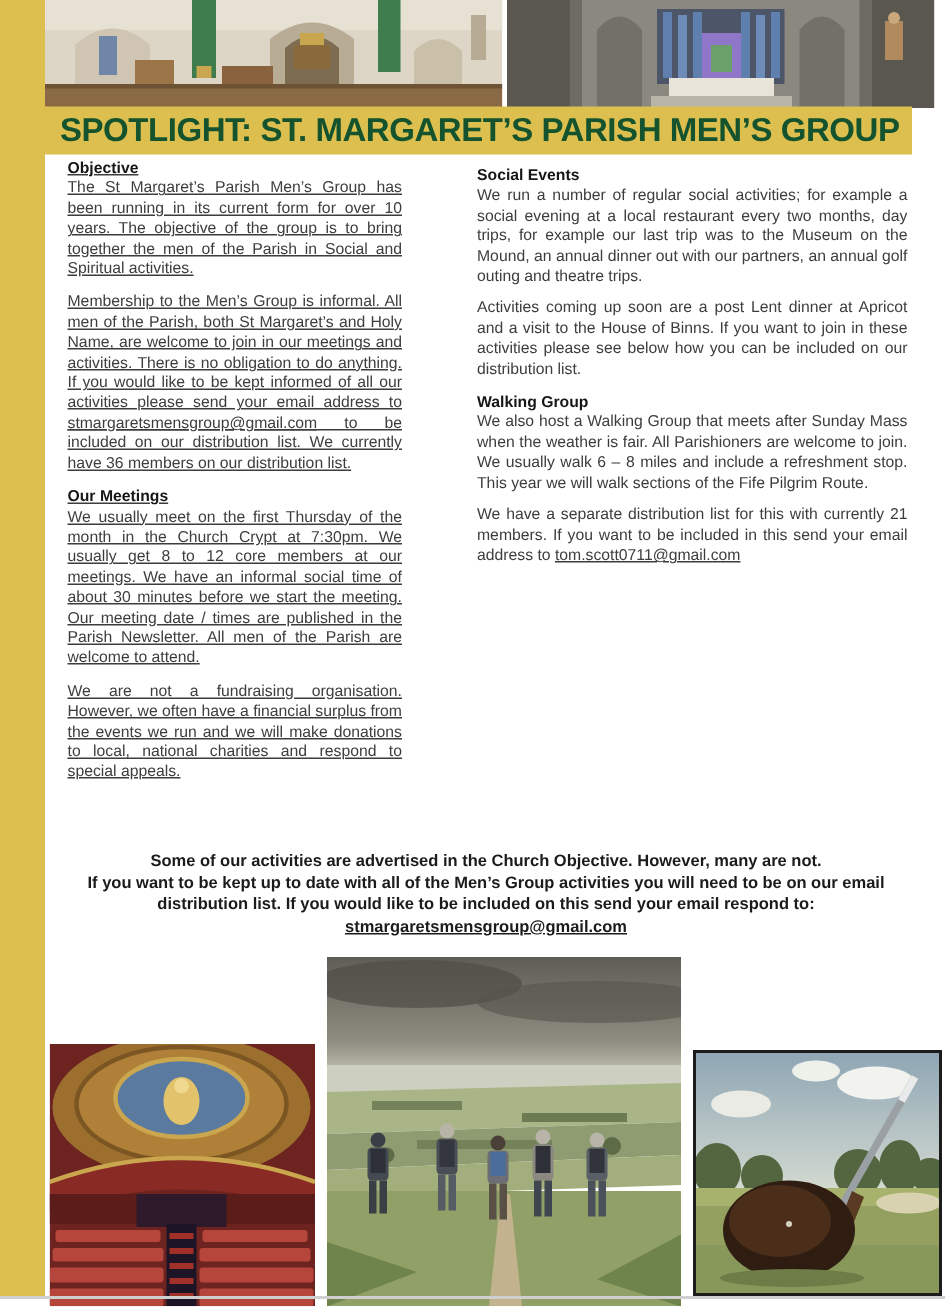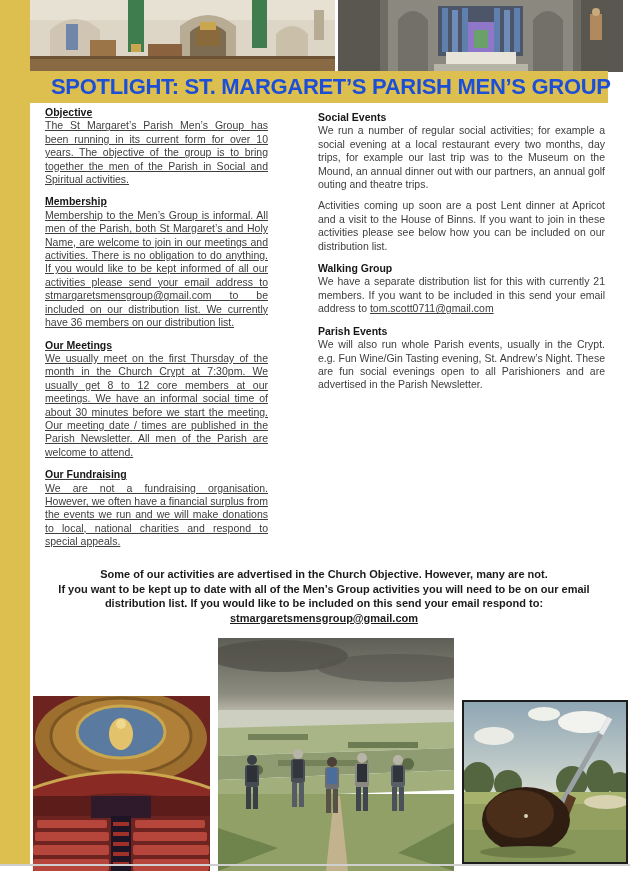--- a/index.html
+++ b/index.html
@@ -7,22 +7,22 @@
         font-family:"Liberation Sans",sans-serif;color:#3d3d3d;}
   
   #strip{position:absolute;left:0;top:0;width:30px;height:865px;background:#dcbf4e;}
   
   .hphoto{position:absolute;top:0;height:72px;overflow:hidden;}
   #hphoto-left{left:30px;width:305px;}
   #hphoto-right{left:338px;width:285px;}
   
   #banner{position:absolute;left:0;top:71px;width:608px;height:32px;background:#dcbf4e;
           display:flex;align-items:center;}
-  #banner .t{margin-left:51px;font-size:22px;font-weight:bold;letter-spacing:-0.3px;
-             color:#1d4ed8;white-space:nowrap;}
+  #banner .t{margin-left:40px;font-size:22px;font-weight:bold;letter-spacing:-0.3px;
+             color:#14532d;white-space:nowrap;}
   
   .col{position:absolute;font-size:10.5px;line-height:13.4px;text-align:justify;}
   #leftcol{left:45px;top:106px;width:223px;text-decoration:underline;}
   #rightcol{left:318px;top:111px;width:287px;}
   .section{margin-top:9px;}
   .section:first-child{margin-top:0;}
   .h{font-weight:bold;color:#161616;text-align:left;}
   .p{margin:0;}
   .p + .p{margin-top:8px;}
   a.email{color:#3d3d3d;text-decoration:underline;cursor:pointer;}
@@ -95,46 +95,41 @@
   <div id="banner">
     <span class="t">SPOTLIGHT: ST. MARGARET’S PARISH MEN’S GROUP</span>
   </div>
 
   <div class="col" id="leftcol">
     <div class="section">
       <div class="h">Objective</div>
       <p class="p">The St Margaret’s Parish Men’s Group has been running in its current form for over 10 years.  The objective of the group is to bring together the men of the Parish in Social and Spiritual activities.</p>
     </div>
     <div class="section">
-      <div class="h">Membership</div>
       <p class="p"><span>Membership to the Men’s Group is informal. All men of the Parish, both St Margaret’s and Holy Name, are welcome to join in our meetings and activities. There is no obligation to do anything. If you would like to be kept informed of all our activities please send your email address to </span><a class="email">stmargaretsmensgroup@gmail.com</a><span> to be included on our distribution list. We currently have 36 members on our distribution list.</span></p>
     </div>
     <div class="section">
       <div class="h">Our Meetings</div>
       <p class="p">We usually meet on the first Thursday of the month in the Church Crypt at 7:30pm. We usually get 8 to 12 core members at our meetings. We have an informal social time of about 30 minutes before we start the meeting.  Our meeting date / times are published in the Parish Newsletter. All men of the Parish are welcome to attend.</p>
     </div>
     <div class="section">
-      <div class="h">Our Fundraising</div>
       <p class="p">We are not a fundraising organisation. However, we often have a financial surplus from the events we run and we will make donations to local, national charities and respond to special appeals.</p>
     </div>
   </div>
 
   <div class="col" id="rightcol">
     <div class="section">
       <div class="h">Social Events</div>
       <p class="p">We run a number of regular social activities; for example a social evening at a local restaurant every two months, day trips, for example our last trip was to the Museum on the Mound, an annual dinner out with our partners, an annual golf outing and theatre trips.</p>
       <p class="p">Activities coming up soon are a post Lent dinner at Apricot and a visit to the House of Binns.  If you want to join in these activities please see below how you can be included on our distribution list.</p>
     </div>
     <div class="section">
       <div class="h">Walking Group</div>
+      <p class="p">We also host a Walking Group that meets after Sunday Mass when the weather is fair. All Parishioners are welcome to join. We usually walk 6 – 8 miles and include a refreshment stop. This year we will walk sections of the Fife Pilgrim Route.</p>
       <p class="p"><span>We have a separate distribution list for this with currently 21 members. If you want to be included in this send your email address to </span><a class="email">tom.scott0711@gmail.com</a></p>
-    </div>
-    <div class="section">
-      <div class="h">Parish Events</div>
-      <p class="p">We will also run whole Parish events, usually in the Crypt. e.g. Fun Wine/Gin Tasting evening, St. Andrew’s Night. These are fun social evenings open to all Parishioners and are advertised in the Parish Newsletter.</p>
     </div>
   </div>
 
   <div id="footerblock">
     <div>Some of our activities are advertised in the Church Objective. However, many are not.</div>
     <div>If you want to be kept up to date with all of the Men’s Group activities you will need to be on our email distribution list. If you would like to be included on this send your email respond to:</div>
     <div><a class="email">stmargaretsmensgroup@gmail.com</a></div>
   </div>
 
   <div class="bphoto" id="photo-theatre">

